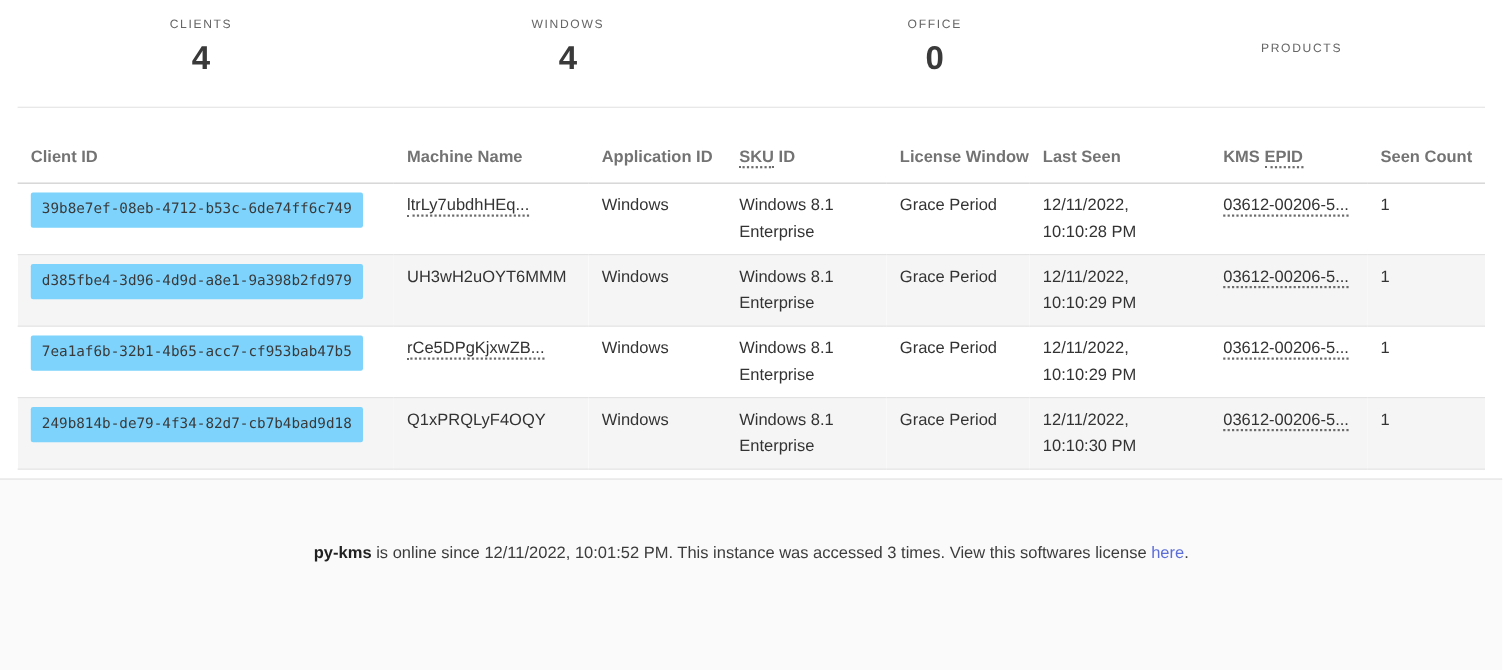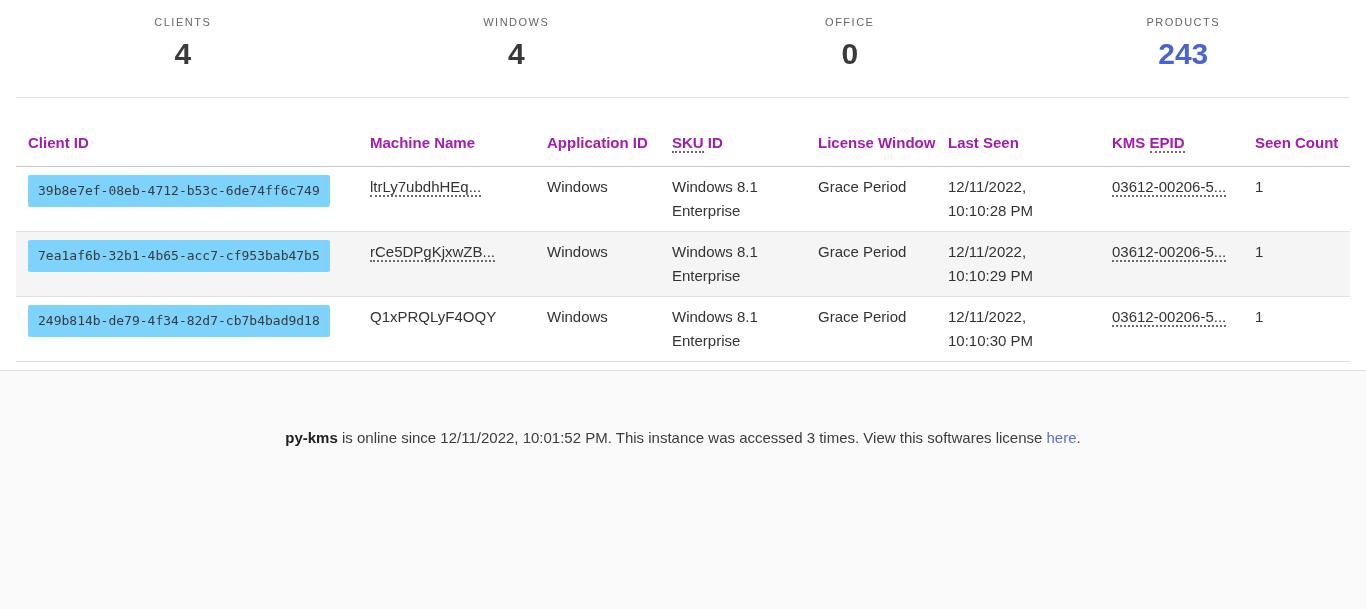--- a/index.html
+++ b/index.html
@@ -48,21 +48,21 @@
   table.clients {
     width: 1334px;
     margin: 0 16px;
     border-collapse: collapse;
     table-layout: fixed;
     font-size: 15px;
   }
   th {
     text-align: left;
     font-weight: 700;
-    color: #a21caf;
+    color: #737373;
     font-size: 15px;
     line-height: 20px;
     padding: 35px 12px 13px 12px;
     border-bottom: 1px solid #c8c8c8;
     white-space: nowrap;
     overflow: hidden;
   }
   td {
     padding: 8px 12px;
     vertical-align: top;
@@ -123,21 +123,20 @@
     <div class="stat">
       <div class="stat-label">WINDOWS</div>
       <div class="stat-value">4</div>
     </div>
     <div class="stat">
       <div class="stat-label">OFFICE</div>
       <div class="stat-value">0</div>
     </div>
     <div class="stat">
       <div class="stat-label">PRODUCTS</div>
-      <div class="stat-value" style="color: rgb(74, 99, 211);">243</div>
     </div>
   </div>
 
   <table class="clients">
     <colgroup>
       <col style="width:342px">
         <col style="width:177px">
         <col style="width:125px">
         <col style="width:146px">
       <col style="width:130px">
@@ -162,20 +161,30 @@
         <td><span class="chip">39b8e7ef-08eb-4712-b53c-6de74ff6c749</span></td>
         <td><span class="dotted">ltrLy7ubdhHEq...</span></td>
         <td>Windows</td>
         <td>Windows 8.1 Enterprise</td>
         <td>Grace Period</td>
         <td>12/11/2022, 10:10:28 PM</td>
         <td><span class="dotted">03612-00206-5...</span></td>
         <td>1</td>
       </tr>
       <tr>
+        <td><span class="chip">d385fbe4-3d96-4d9d-a8e1-9a398b2fd979</span></td>
+        <td>UH3wH2uOYT6MMM</td>
+        <td>Windows</td>
+        <td>Windows 8.1 Enterprise</td>
+        <td>Grace Period</td>
+        <td>12/11/2022, 10:10:29 PM</td>
+        <td><span class="dotted">03612-00206-5...</span></td>
+        <td>1</td>
+      </tr>
+      <tr>
         <td><span class="chip">7ea1af6b-32b1-4b65-acc7-cf953bab47b5</span></td>
         <td><span class="dotted">rCe5DPgKjxwZB...</span></td>
         <td>Windows</td>
         <td>Windows 8.1 Enterprise</td>
         <td>Grace Period</td>
         <td>12/11/2022, 10:10:29 PM</td>
         <td><span class="dotted">03612-00206-5...</span></td>
         <td>1</td>
       </tr>
       <tr>

